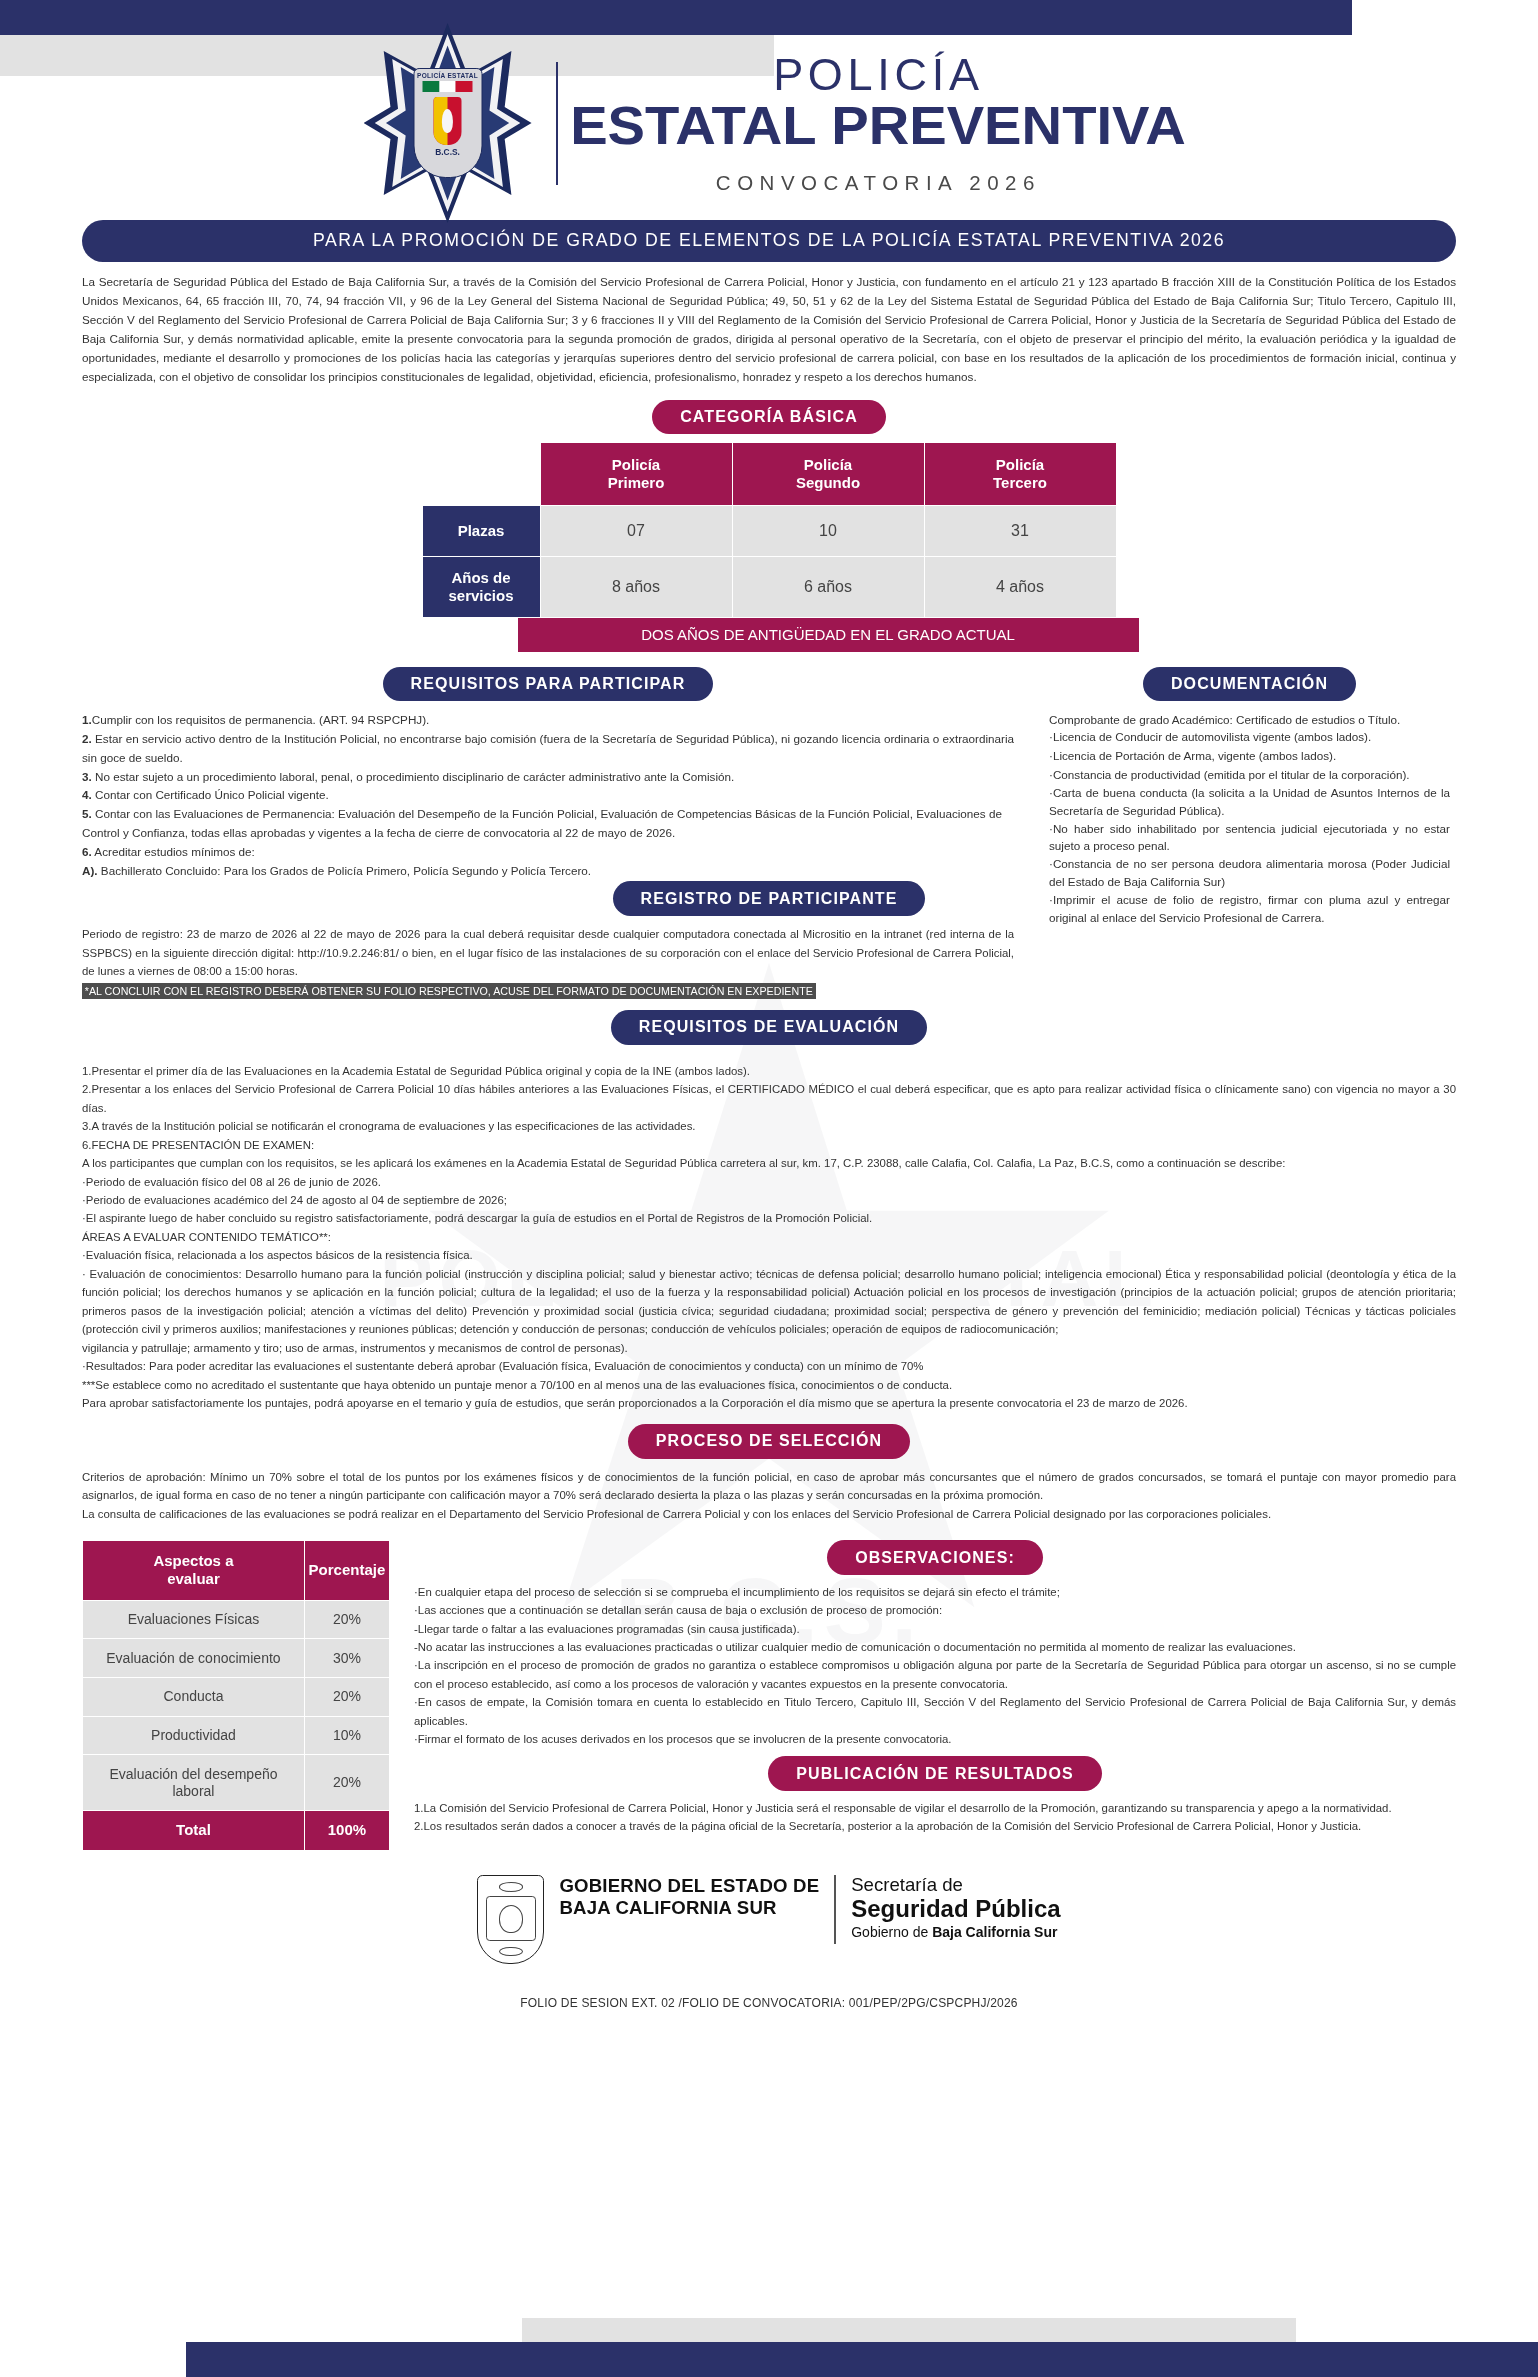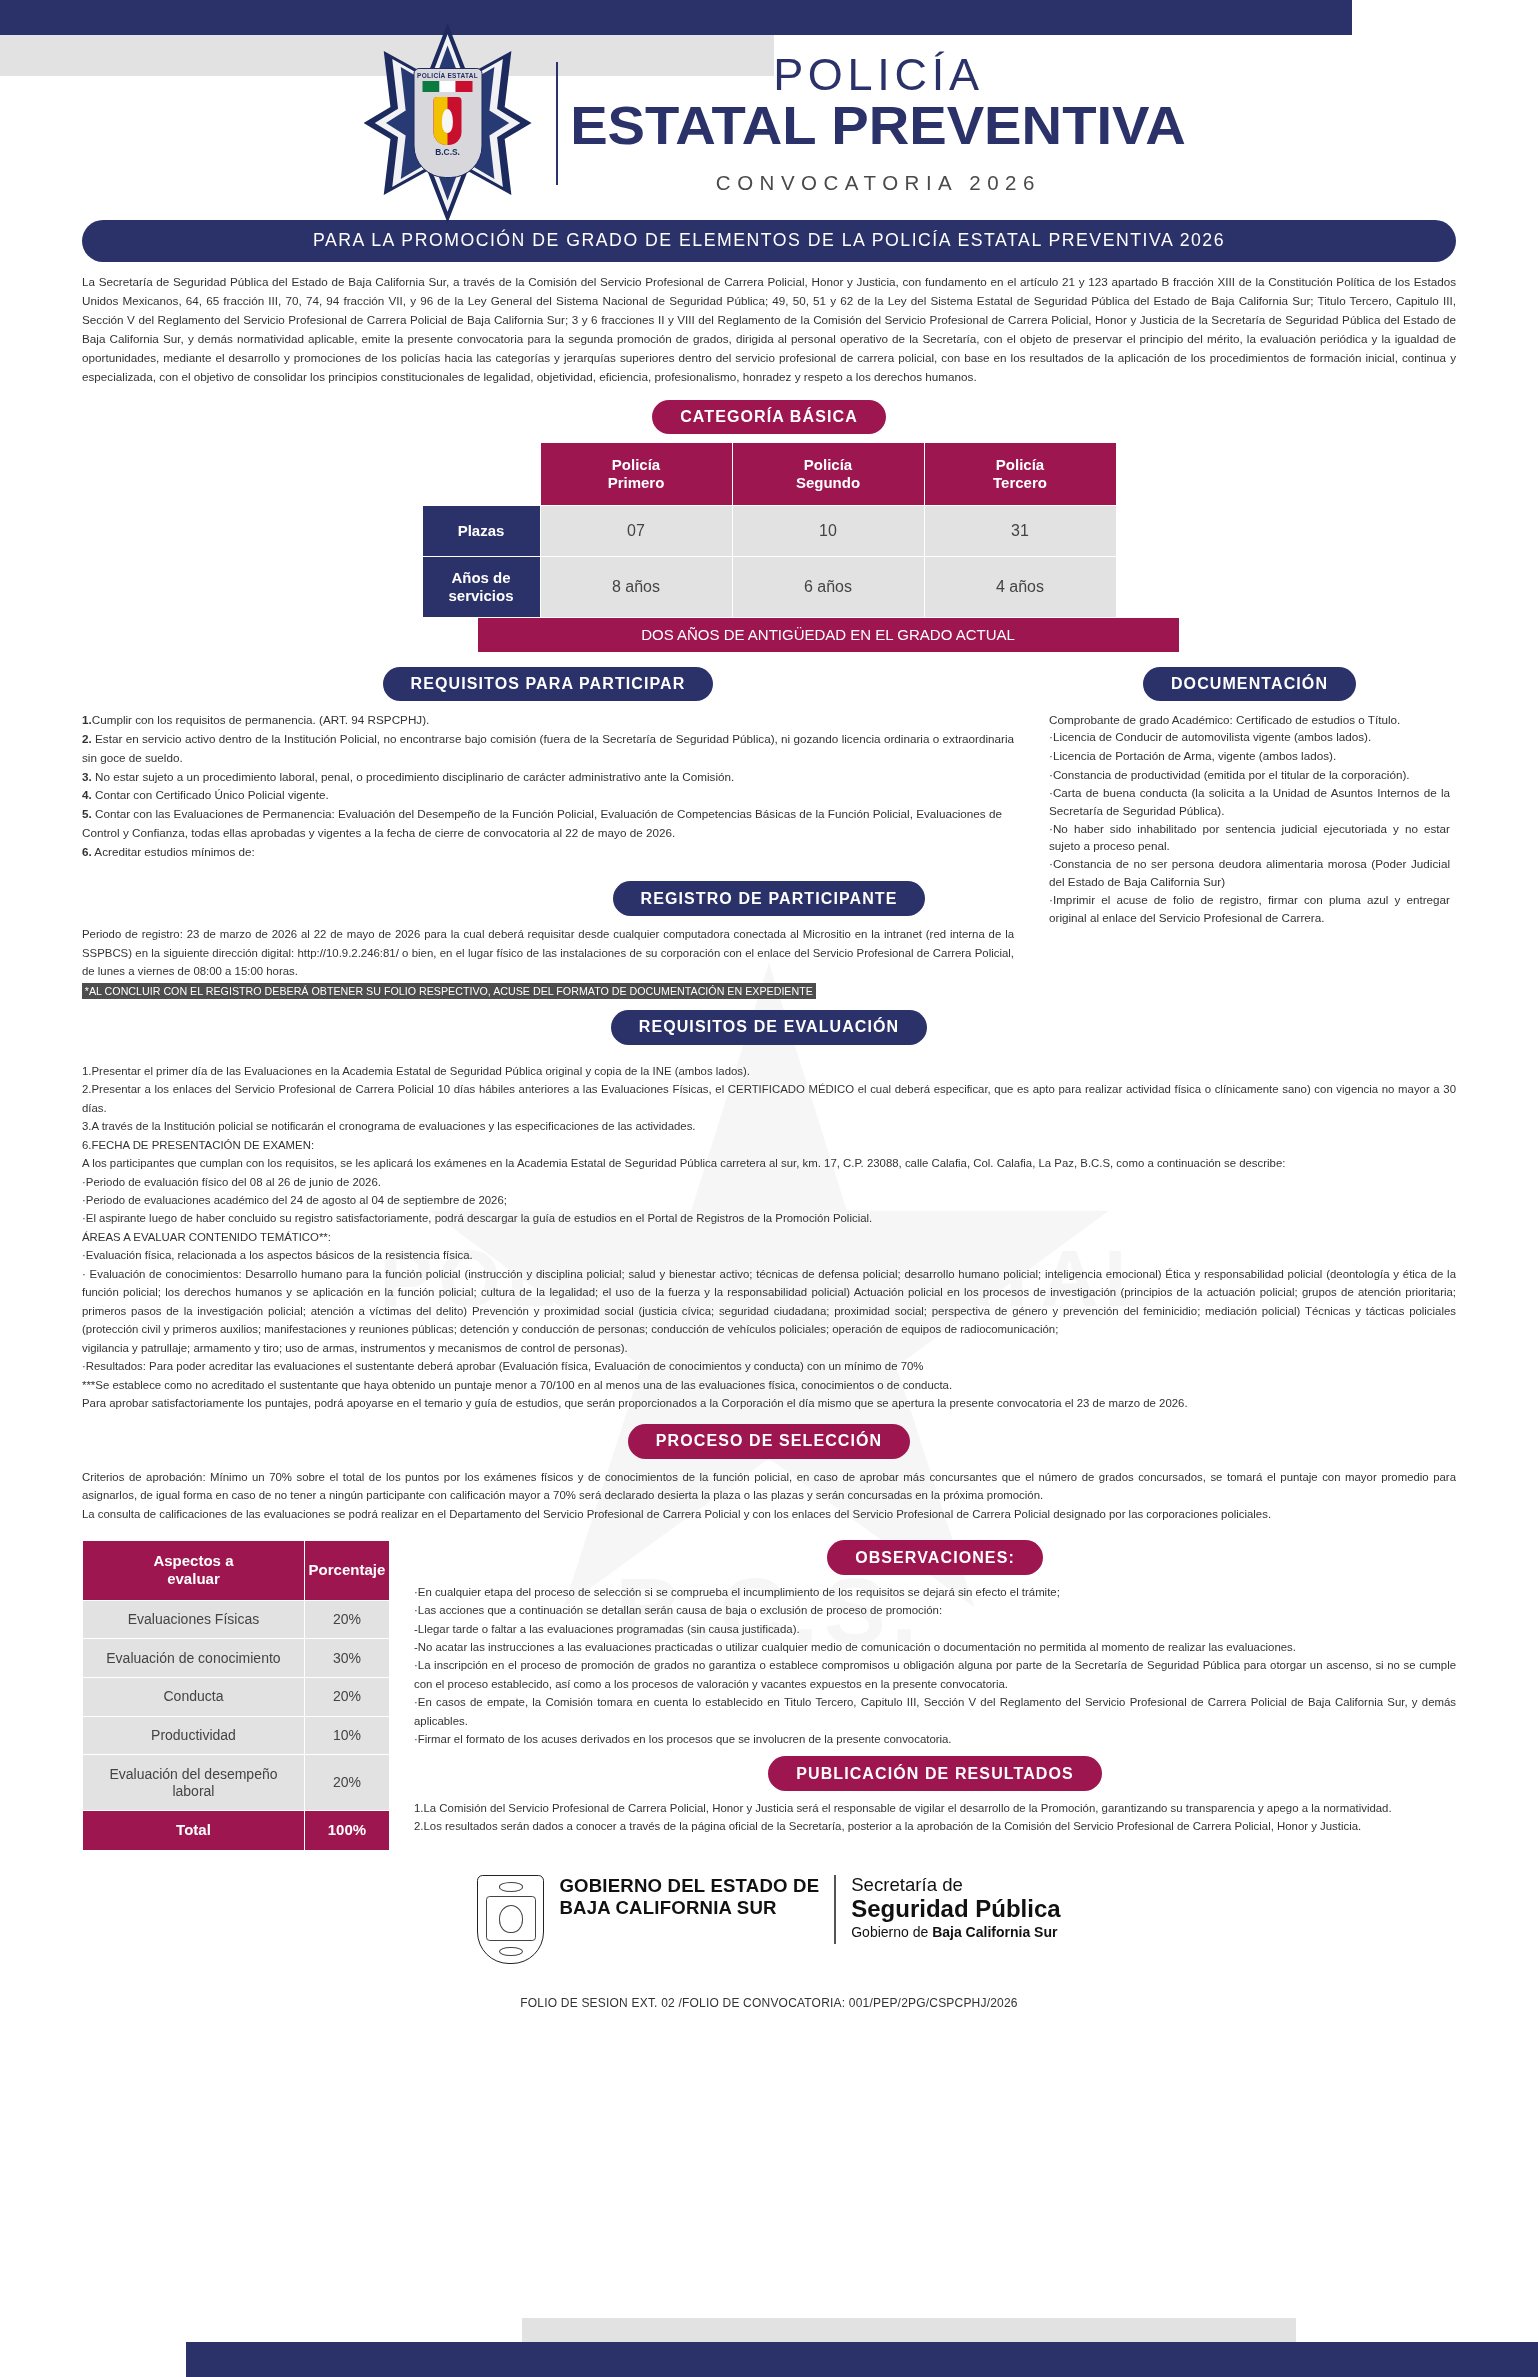--- a/index.html
+++ b/index.html
@@ -77,21 +77,21 @@
   .p-just b, .p-left b { font-weight:bold; }
   .small { font-size:11.4px; }
 
   
   .cat-wrap { margin-top:13px; display:flex; flex-direction:column; align-items:center; }
   .cat-table { border-collapse:separate; border-spacing:1.9px; margin-top:7.5px; }
   .cat-table th.g { background:#9e1650; color:#fff; font-size:15px; font-weight:bold; width:191px; padding:13px 3.7px; line-height:1.2; }
   .cat-table td.rowhdr { background:#2b3169; color:#fff; font-weight:bold; font-size:15px; width:117px; padding:12px 5.6px; text-align:center; line-height:1.2;}
   .cat-table td.val { background:#e2e2e2; color:#444; font-size:16px; text-align:center; padding:16px 5.6px;margin-left:8px; }
   .cat-table td.blank { background:transparent; }
-  .cat-foot { background:#9e1650; color:#fff; text-align:center; font-size:15px; padding:8.4px 5.6px; width:701px; margin-left:118px; }
+  .cat-foot { background:#9e1650; color:#fff; text-align:center; font-size:15px; padding:8.4px 5.6px; width:621px; margin-left:118px; }
 
   
   .cols { display:flex; gap:35px; margin-top:15px; align-items:flex-start; }
   .col-l { width:932px; }
   .col-r { width:401px; }
   .col-r .p-just { font-size:11.7px; line-height:1.52; }
 
   .hl { background:#4d4d4d; color:#fff; font-size:10.7px; padding:1.9px 2.8px; display:inline-block; }
 
   
@@ -205,20 +205,21 @@
   <div class="cols">
     <div class="col-l">
       <div class="center"><span class="pill pill-navy">REQUISITOS PARA PARTICIPAR</span></div>
       <div style="height:9.3px"></div>
       <div class="p-left"><b>1.</b><span>Cumplir con los requisitos de permanencia. (ART. 94 RSPCPHJ).</span></div>
       <div class="p-just"><b>2.</b><span> Estar en servicio activo dentro de la Institución Policial, no encontrarse bajo comisión (fuera de la Secretaría de Seguridad Pública), ni gozando licencia ordinaria o extraordinaria sin goce de sueldo.</span></div>
       <div class="p-left"><b>3.</b><span> No estar sujeto a un procedimiento laboral, penal, o procedimiento disciplinario de carácter administrativo ante la Comisión.</span></div>
       <div class="p-left"><b>4.</b><span> Contar con Certificado Único Policial vigente.</span></div>
       <div class="p-left"><b>5.</b><span> Contar con las Evaluaciones de Permanencia:  Evaluación del Desempeño de la Función Policial, Evaluación de Competencias Básicas de la Función Policial, Evaluaciones de Control y Confianza, todas ellas aprobadas y vigentes a la fecha de cierre de convocatoria al 22 de mayo de 2026.</span></div>
       <div class="p-left"><b>6.</b><span> Acreditar estudios mínimos de:</span></div>
+      <div class="p-left"><b>A).</b><span>  Bachillerato Concluido: Para los Grados de Policía Primero, Policía Segundo y Policía Tercero.</span></div>
     </div>
 
     <div class="col-r">
       <div class="center"><span class="pill pill-navy">DOCUMENTACIÓN</span></div>
       <div style="height:9.3px"></div>
       <div class="p-just">Comprobante de grado Académico: Certificado de estudios o Título.</div>
       <div class="p-left">·Licencia de Conducir de automovilista vigente (ambos lados).</div>
       <div class="p-left">·Licencia de Portación de Arma, vigente (ambos lados).</div>
       <div class="p-just">·Constancia de productividad (emitida por el titular de la corporación).</div>
       <div class="p-just">·Carta de buena conducta (la solicita a la Unidad de Asuntos Internos de la Secretaría de Seguridad Pública).</div>

